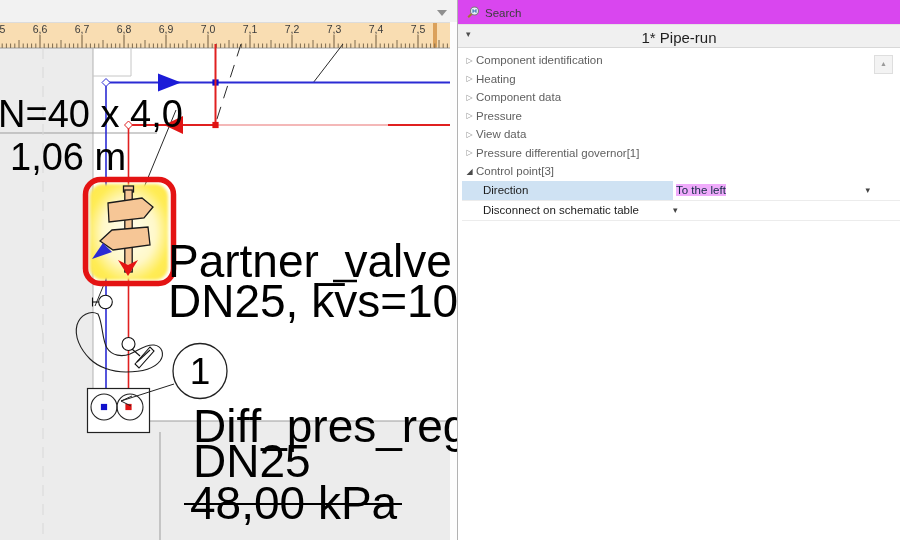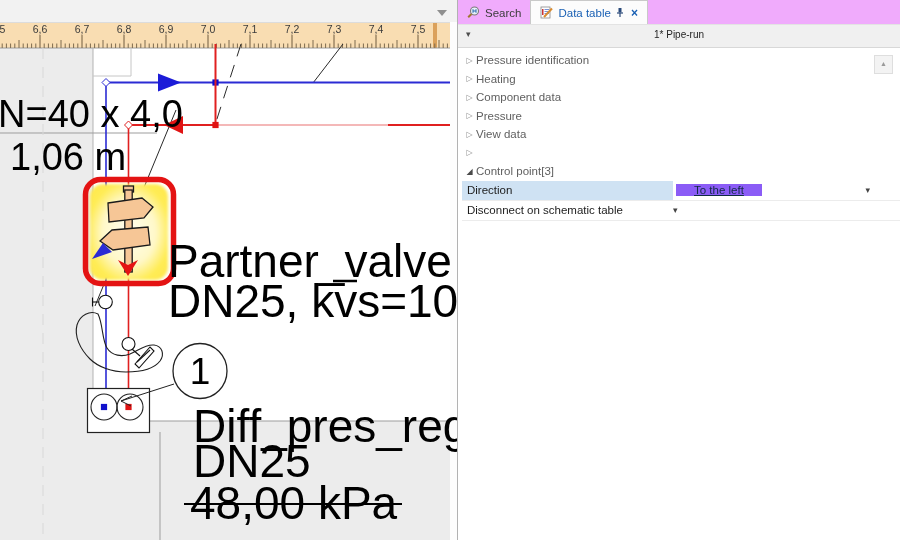--- a/index.html
+++ b/index.html
@@ -7,40 +7,40 @@
        font-family:"Liberation Sans",sans-serif;}
   
   #canvas-wrap{position:absolute;left:0;top:0;width:457px;height:540px;background:#fff;}
   svg text{font-family:"Liberation Sans",sans-serif;}
   .ruler-label{font-size:10.5px;fill:#3b3b3b;text-anchor:middle;}
   .tick-major{stroke:#6f5a3e;stroke-width:1;}
   .tick-minor{stroke:#7d6a4e;stroke-width:1;}
   
   #panel{position:absolute;left:457px;top:0;width:443px;height:540px;background:#ffffff;
          border-left:1px solid #b2b2b2;box-sizing:border-box;}
-  .tabbar{position:absolute;left:0;top:0;right:0;height:25px;background:#f0abfc;
+  .tabbar{position:absolute;left:0;top:0;right:0;height:25px;background:#d946ef;
           display:flex;align-items:flex-end;border-bottom:1px solid #e3e3e3;box-sizing:border-box;}
   .tab{height:23px;display:flex;align-items:center;gap:5px;padding:0 9px;font-size:11.5px;
        color:#3c3c3c;cursor:default;}
   .tab.active{background:#fcfcfc;border:1px solid #c9c9c9;border-bottom:none;color:#1960b4;}
   .tab .close{color:#1960b4;font-weight:bold;font-size:12px;line-height:1;margin-left:2px;}
   .phead{position:absolute;left:0;top:25px;right:0;height:23px;background:#f0f0f0;
          border-bottom:1px solid #d8d8d8;box-sizing:border-box;}
   .phead .caret{position:absolute;left:8px;top:4px;font-size:9px;color:#4d4d4d;}
-  .phead .ptitle{position:absolute;left:0;right:0;top:4px;text-align:center;font-size:10px;color:#1f1f1f;}
+  .phead .ptitle{position:absolute;left:0;right:0;top:4px;text-align:center;font-size:15px;color:#1f1f1f;}
   .pcontent{position:absolute;left:0;top:48px;right:0;bottom:0;background:#fff;padding-top:3px;}
   .trow{height:18.5px;display:flex;align-items:center;font-size:11.5px;color:#5f5f5f;}
   .trow .tw{width:13px;text-align:center;font-size:8px;color:#8f8f8f;margin-left:5px;}
   .trow .tw.exp{color:#4a4a4a;}
   .prow{height:19px;display:flex;align-items:center;font-size:11.5px;color:#1c1c1c;
         margin-left:4px;border-bottom:1px solid #ececec;}
-  .prow .plabel{width:211px;height:100%;display:flex;align-items:center;padding-left:5px;box-sizing:border-box;}
+  .prow .plabel{width:211px;height:100%;display:flex;align-items:center;padding-left:21px;box-sizing:border-box;}
   .prow.sel .plabel{background:#cfe2f3;}
   .prow .pvalue{flex:1;display:flex;align-items:center;padding-left:3px;}
-  .prow .pvalue .vsel{background:#8b5cf6;color:#112b44;padding:0 18px;text-decoration:underline;}
+  .prow .pvalue .vsel{background:#f0abfc;color:#112b44;padding:0 0;}
   .prow .varrow{font-size:9px;color:#444;margin-right:30px;}
   .scrollbtn{position:absolute;top:7px;right:7px;width:17px;height:17px;background:#f3f3f3;
              border:1px solid #dedede;font-size:7px;color:#9a9a9a;text-align:center;line-height:16px;}
 </style>
 </head>
 <body>
 
 <div id="canvas-wrap">
 <svg width="457" height="540" viewBox="0 0 457 540" xmlns="http://www.w3.org/2000/svg">
   <defs>
@@ -286,65 +286,51 @@
 <div id="panel">
   <div class="tabbar">
     <div class="tab">
       <svg width="13" height="13" viewBox="0 0 13 13">
         <circle cx="7.5" cy="5" r="4" fill="#e8f0f8" stroke="#7a7a7a" stroke-width="1.1"></circle>
         <path d="M6,3.2 V6.8 M9,3.2 V6.8 M6,5 H9" stroke="#2a6ab0" stroke-width="1" fill="none"></path>
         <line x1="4.5" y1="8" x2="1.2" y2="11.3" stroke="#a07830" stroke-width="2"></line>
       </svg>
       <span>Search</span>
     </div>
-    <div class="tab active">
-      <svg width="13" height="13" viewBox="0 0 13 13">
-        <rect x="1" y="1" width="9" height="11" fill="#fff" stroke="#888" stroke-width="0.8"></rect>
-        <rect x="2" y="3" width="1.5" height="6" fill="#cc3333"></rect>
-        <path d="M4.5,3.5 H9 M4.5,5.5 H9 M4.5,7.5 H9" stroke="#5577cc" stroke-width="0.8"></path>
-        <line x1="4" y1="11" x2="12" y2="2.5" stroke="#d88c30" stroke-width="2"></line>
-      </svg>
-      <span>Data table</span>
-      <svg width="8" height="11" viewBox="0 0 8 11">
-        <rect x="2.5" y="1" width="3" height="4.5" fill="#2a4a7a"></rect>
-        <line x1="1" y1="6" x2="7" y2="6" stroke="#2a4a7a" stroke-width="1.2"></line>
-        <line x1="4" y1="6" x2="4" y2="10" stroke="#2a4a7a" stroke-width="1.2"></line>
-      </svg>
-      <span class="close">×</span>
-    </div>
   </div>
 
   <div class="phead">
     <span class="caret">▾</span>
     <span class="ptitle">1* Pipe-run</span>
   </div>
 
   <div class="pcontent">
     <div class="trow">
       <span class="tw">▷</span>
-      <span>Pressure identification</span>
+      <span>Component identification</span>
     </div>
     <div class="trow">
       <span class="tw">▷</span>
       <span>Heating</span>
     </div>
     <div class="trow">
       <span class="tw">▷</span>
       <span>Component data</span>
     </div>
     <div class="trow">
       <span class="tw">▷</span>
       <span>Pressure</span>
     </div>
     <div class="trow">
       <span class="tw">▷</span>
       <span>View data</span>
     </div>
     <div class="trow">
       <span class="tw">▷</span>
+      <span>Pressure differential governor[1]</span>
     </div>
     <div class="trow">
       <span class="tw exp">◢</span>
       <span>Control point[3]</span>
     </div>
 
     <div class="prow sel">
       <span class="plabel">Direction</span>
       <span class="pvalue">
         <span class="vsel">To the left</span>

